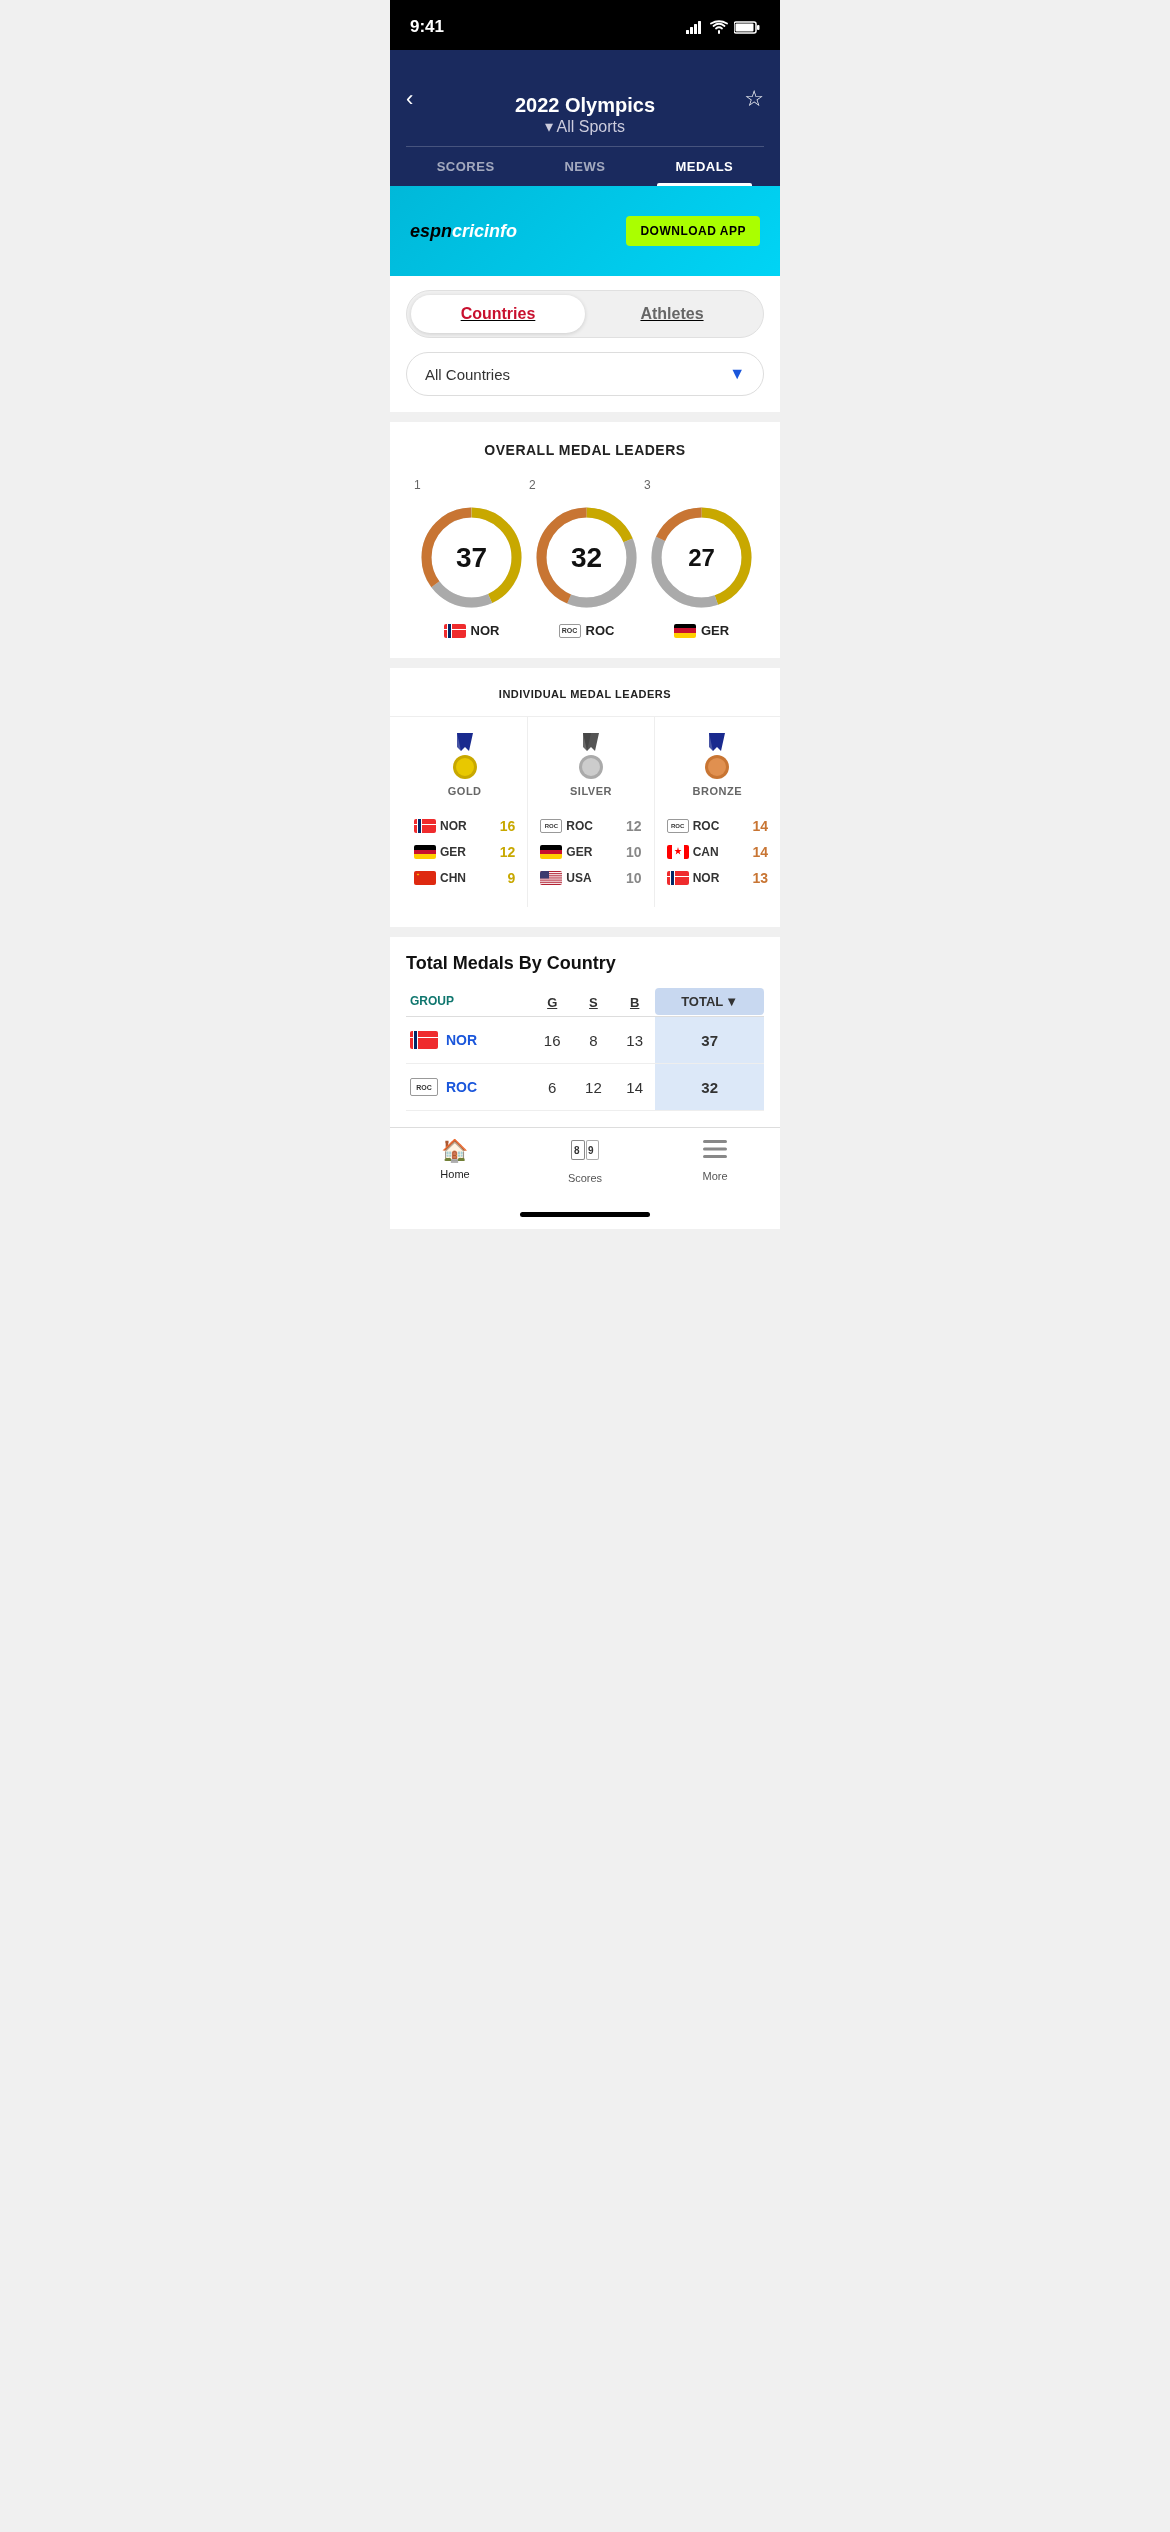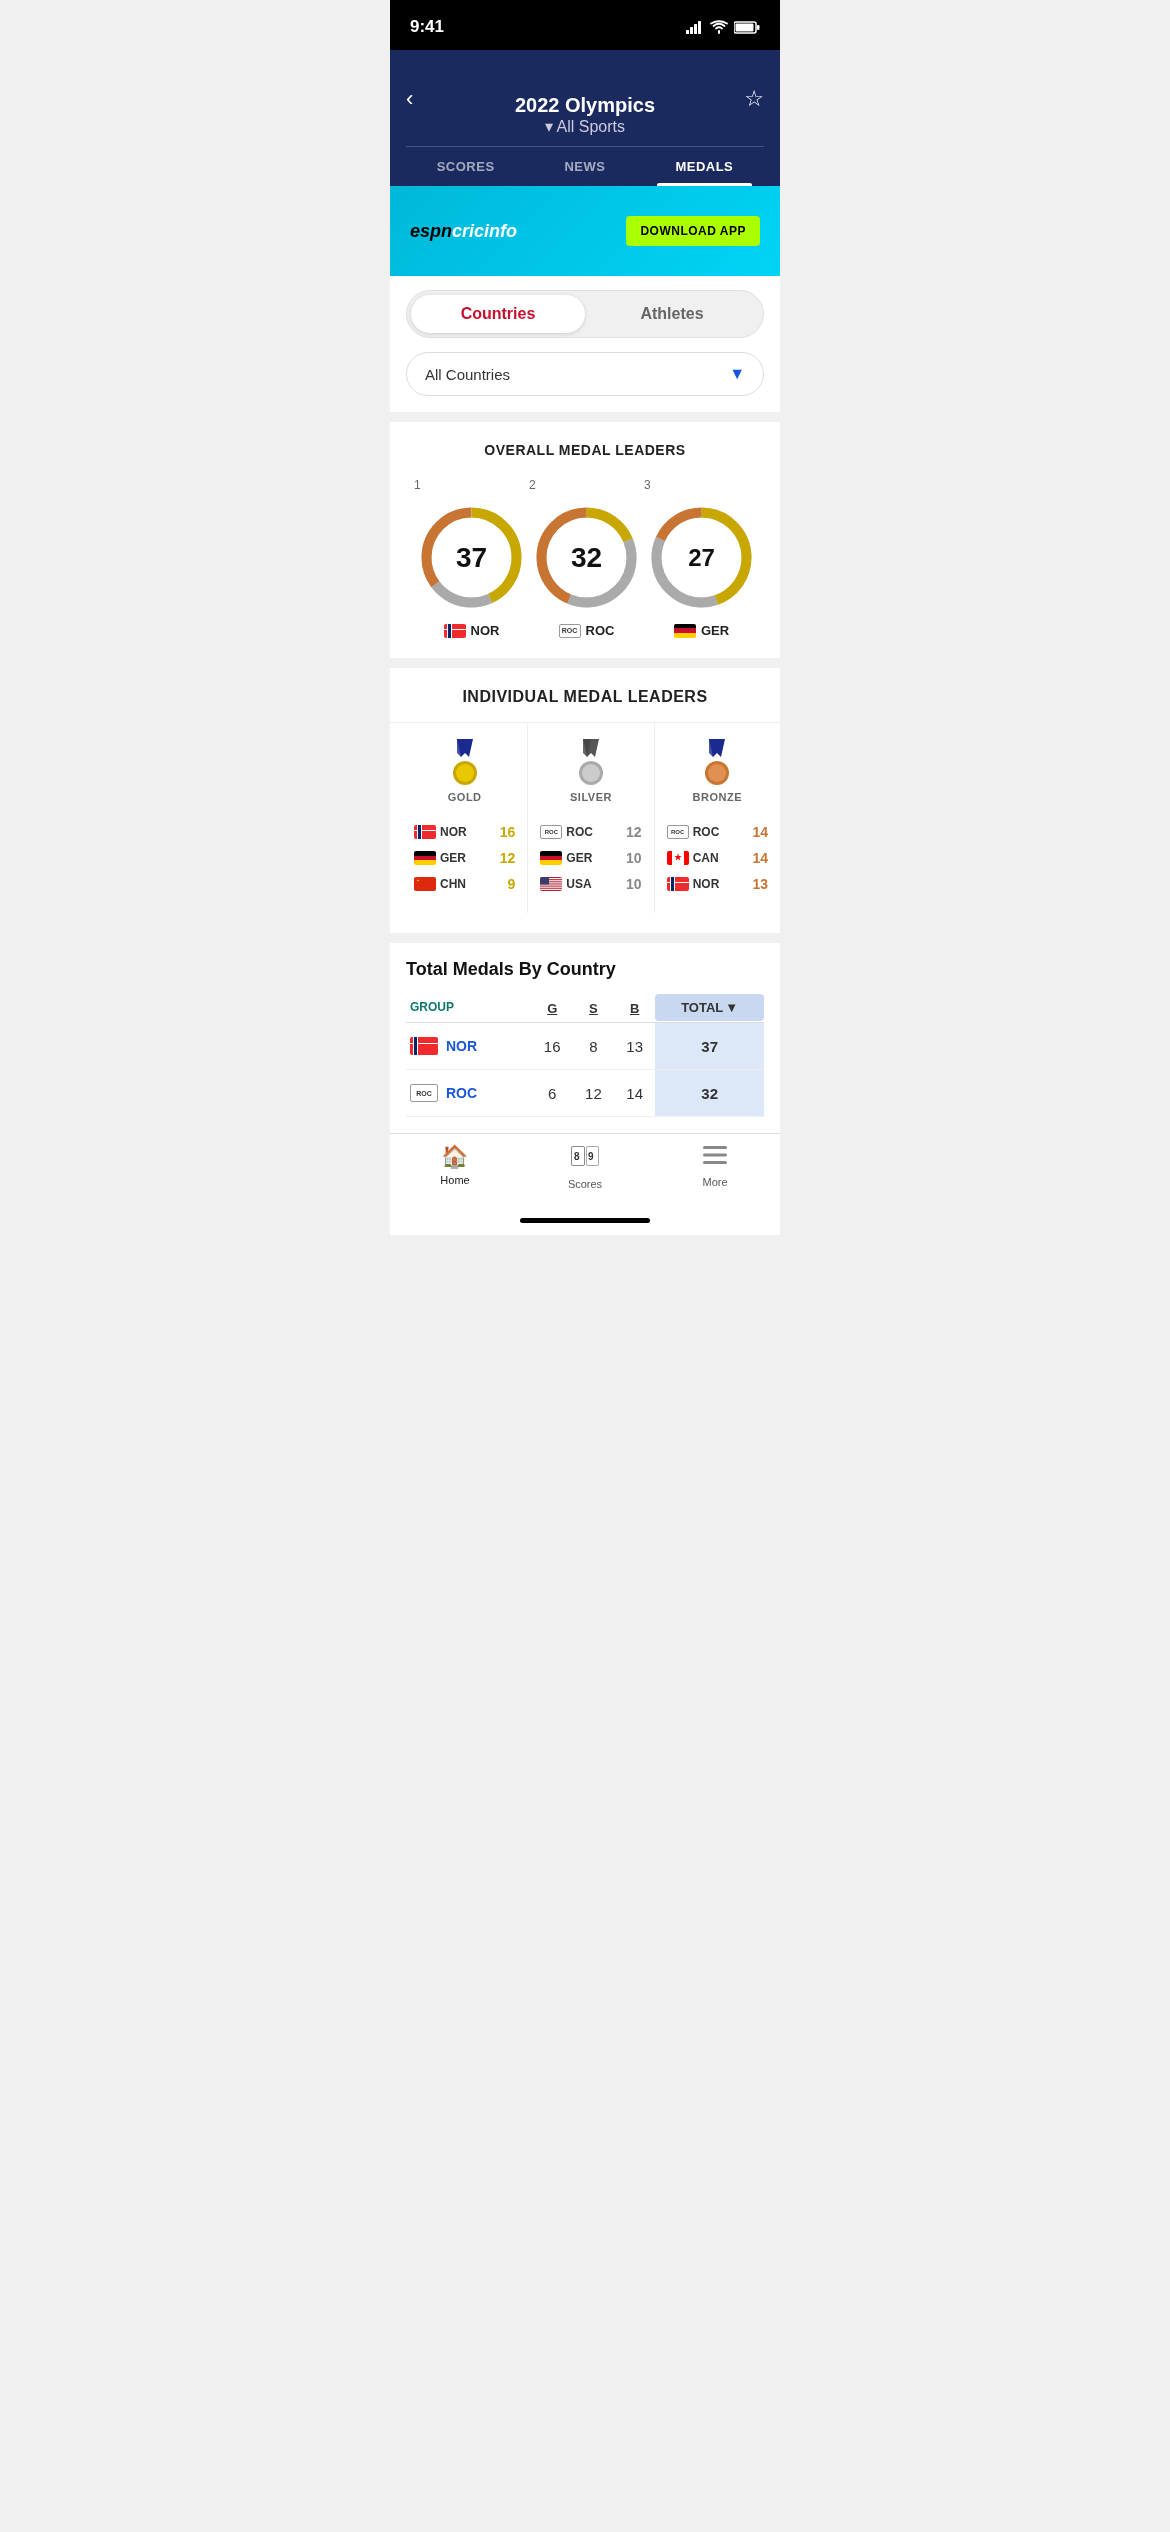--- a/index.html
+++ b/index.html
@@ -141,20 +141,21 @@
       font-weight: 800;
       padding: 8px 14px;
       border-radius: 4px;
       letter-spacing: 0.5px;
     }
 
     
     .toggle-section {
       background: #fff;
       padding: 14px 16px;
+      text-decoration: underline;
     }
     .toggle-container {
       display: flex;
       background: #f0f0f0;
       border-radius: 25px;
       padding: 4px;
       border: 1px solid #e0e0e0;
     }
     .toggle-btn {
       flex: 1;
@@ -256,21 +257,21 @@
     }
 
     
     .individual-section {
       background: #fff;
       padding: 20px 0;
       margin-top: 10px;
     }
     .individual-title {
       text-align: center;
-      font-size: 16px;
+      font-size: 11px;
       font-weight: 700;
       letter-spacing: 0.5px;
       color: #222;
       margin-bottom: 16px;
       padding: 0 16px;
     }
     .medal-cols {
       display: flex;
       border-top: 1px solid #eee;
       padding-left: 12px;

